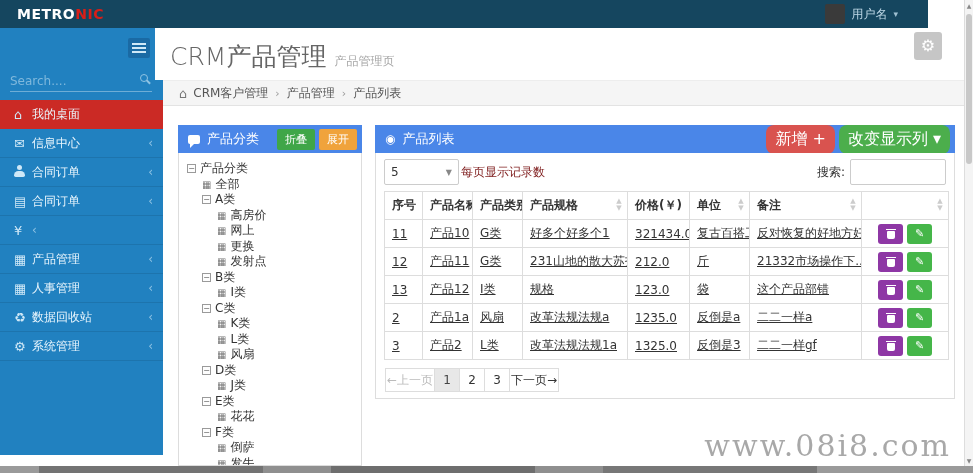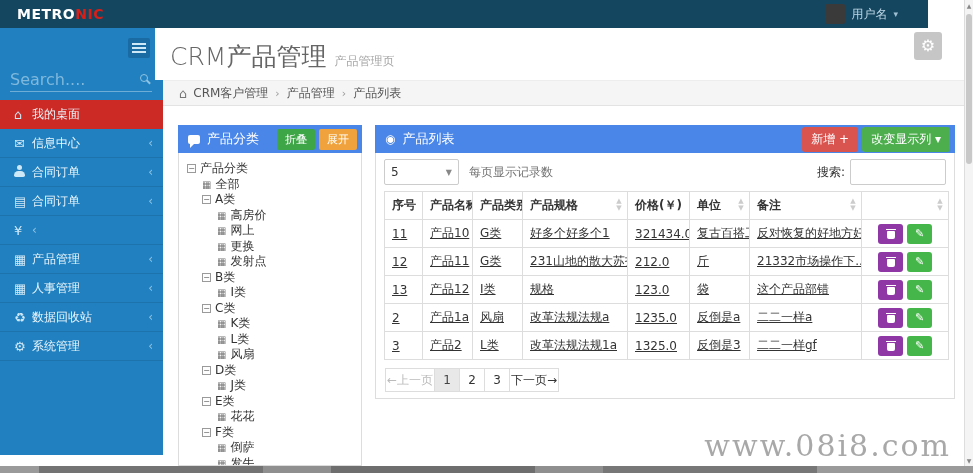--- a/index.html
+++ b/index.html
@@ -26,21 +26,21 @@
 
   
   .bottom-strip { position:absolute; left:0; bottom:0; width:973px; height:7px;
     background:linear-gradient(90deg,#9a9a9a 0 4%,#737373 4% 27%,#8f8f8f 27% 34%,#6e6e6e 34% 55%,#8f8f8f 55% 62%,#777 62% 84%,#9a9a9a 84% 100%); }
 
   
   .sidebar { position:absolute; left:0; top:28px; width:163px; height:427px; background:#2181c0; }
   .hamburger { position:absolute; right:13px; top:10px; width:22px; height:20px; background:#1a6aa4; border-radius:2px; cursor:pointer; padding:5px 4px; }
   .hamburger i { display:block; height:2px; background:#cfe8f7; margin-bottom:2px; }
   .side-search { position:absolute; left:10px; top:42px; width:142px; border-bottom:1px solid rgba(255,255,255,.35); height:22px; }
-  .side-search input { width:120px; background:transparent; border:none; outline:none; font-size:16px; color:#cfe8f7; font-family:inherit; }
+  .side-search input { width:120px; background:transparent; border:none; outline:none; font-size:12px; color:#cfe8f7; font-family:inherit; }
   .side-search input::placeholder { color:#7fb8dc; }
   .glyph-search { position:absolute; right:4px; top:4px; width:8px; height:8px; border:1.5px solid #8fc3e3; border-radius:50%; display:inline-block; }
   .glyph-search::after { content:""; position:absolute; width:5px; height:1.5px; background:#8fc3e3; transform:rotate(45deg); right:-4px; bottom:-1px; }
   .menu { position:absolute; left:0; top:72px; width:163px; }
   .menu-item { height:29px; display:flex; align-items:center; padding:0 10px 0 14px; border-bottom:1px solid #1d74ad; cursor:pointer; color:#eaf6fd; }
   .menu-item .mi-icon { width:18px; font-size:13px; color:#cfe8f7; flex:0 0 18px; text-align:left; }
   .menu-item .mi-label { font-size:12px; flex:1; }
   .menu-item .mi-arrow { font-size:12px; color:#8fc3e3; }
   .menu-item.active { background:#cb2a25; border-bottom-color:#cb2a25; }
   .glyph-person { width:11px; height:12px; position:relative; display:inline-block; }
@@ -69,28 +69,28 @@
   .mini-btn { font-size:11px; color:#fff; border:none; border-radius:2px; padding:3px 8px; cursor:pointer; font-family:inherit; }
   .btn-collapse { background:#3fa648; margin-right:4px; }
   .btn-expand { background:#f0a33c; }
 
   .tree-row { height:15.5px; display:flex; align-items:center; font-size:12px; color:#333; cursor:pointer; }
   .tree-box { width:9px; height:9px; border:1px solid #9a9a9a; background:#fdfdfd; color:#666; font-size:8px; line-height:7px; text-align:center; margin-right:4px; flex:0 0 9px; cursor:pointer; }
   .tree-leaf-glyph { font-size:10px; color:#777; margin-right:4px; }
 
   .list-panel { position:absolute; left:375px; top:125px; width:580px; }
   .list-body { background:#fff; border:1px solid #ddd; border-top:none; height:246px; position:relative; }
-  .hdr-btn { font-size:12px; color:#fff; border:none; border-radius:3px; padding:4px 9px; cursor:pointer; font-family:inherit; }
+  .hdr-btn { font-size:16px; color:#fff; border:none; border-radius:8px; padding:4px 9px; cursor:pointer; font-family:inherit; }
   .btn-add { background:#d9534f; margin-right:4px; }
   .btn-cols { background:#4cae4c; }
 
   .toolbar { height:38px; display:flex; align-items:center; padding:0 8px; }
   .page-size-select { width:75px; height:26px; border:1px solid #ccc; border-radius:2px; font-size:12px; color:#333; display:flex; align-items:center; padding:0 6px; position:relative; cursor:pointer; background:#fff; }
   .page-size-select .caret { position:absolute; right:6px; font-size:8px; color:#888; }
-  .page-size-label { font-size:12px; color:#737373; margin-left:10px; flex:1; }
+  .page-size-label { font-size:12px; color:#7f1d1d; margin-left:2px; flex:1; }
   .search-label { font-size:12px; color:#333; margin-right:5px; }
   .table-search { width:96px; height:26px; border:1px solid #ccc; border-radius:2px; outline:none; font-size:12px; padding:0 5px; font-family:inherit; }
 
   table.grid { border-collapse:collapse; table-layout:fixed; width:564px; margin:0 8px; font-size:12px; }
   table.grid th, table.grid td { border:1px solid #ddd; padding:0 7px; height:28px; overflow:hidden; white-space:nowrap; text-align:left; font-weight:normal; }
   table.grid th { font-weight:bold; color:#333; position:relative; cursor:pointer; }
   table.grid td { color:#333;text-decoration:underline; }
   .c0{width:38px} .c1{width:50px} .c2{width:50px} .c3{width:105px} .c4{width:62px} .c5{width:60px} .c6{width:112px} .c7{width:87px}
   .sort-both { position:absolute; right:4px; top:6px; width:8px; line-height:7px; font-size:7px; color:#ccc; text-align:center; }
   td.link-cell { color:#557ca5; }

